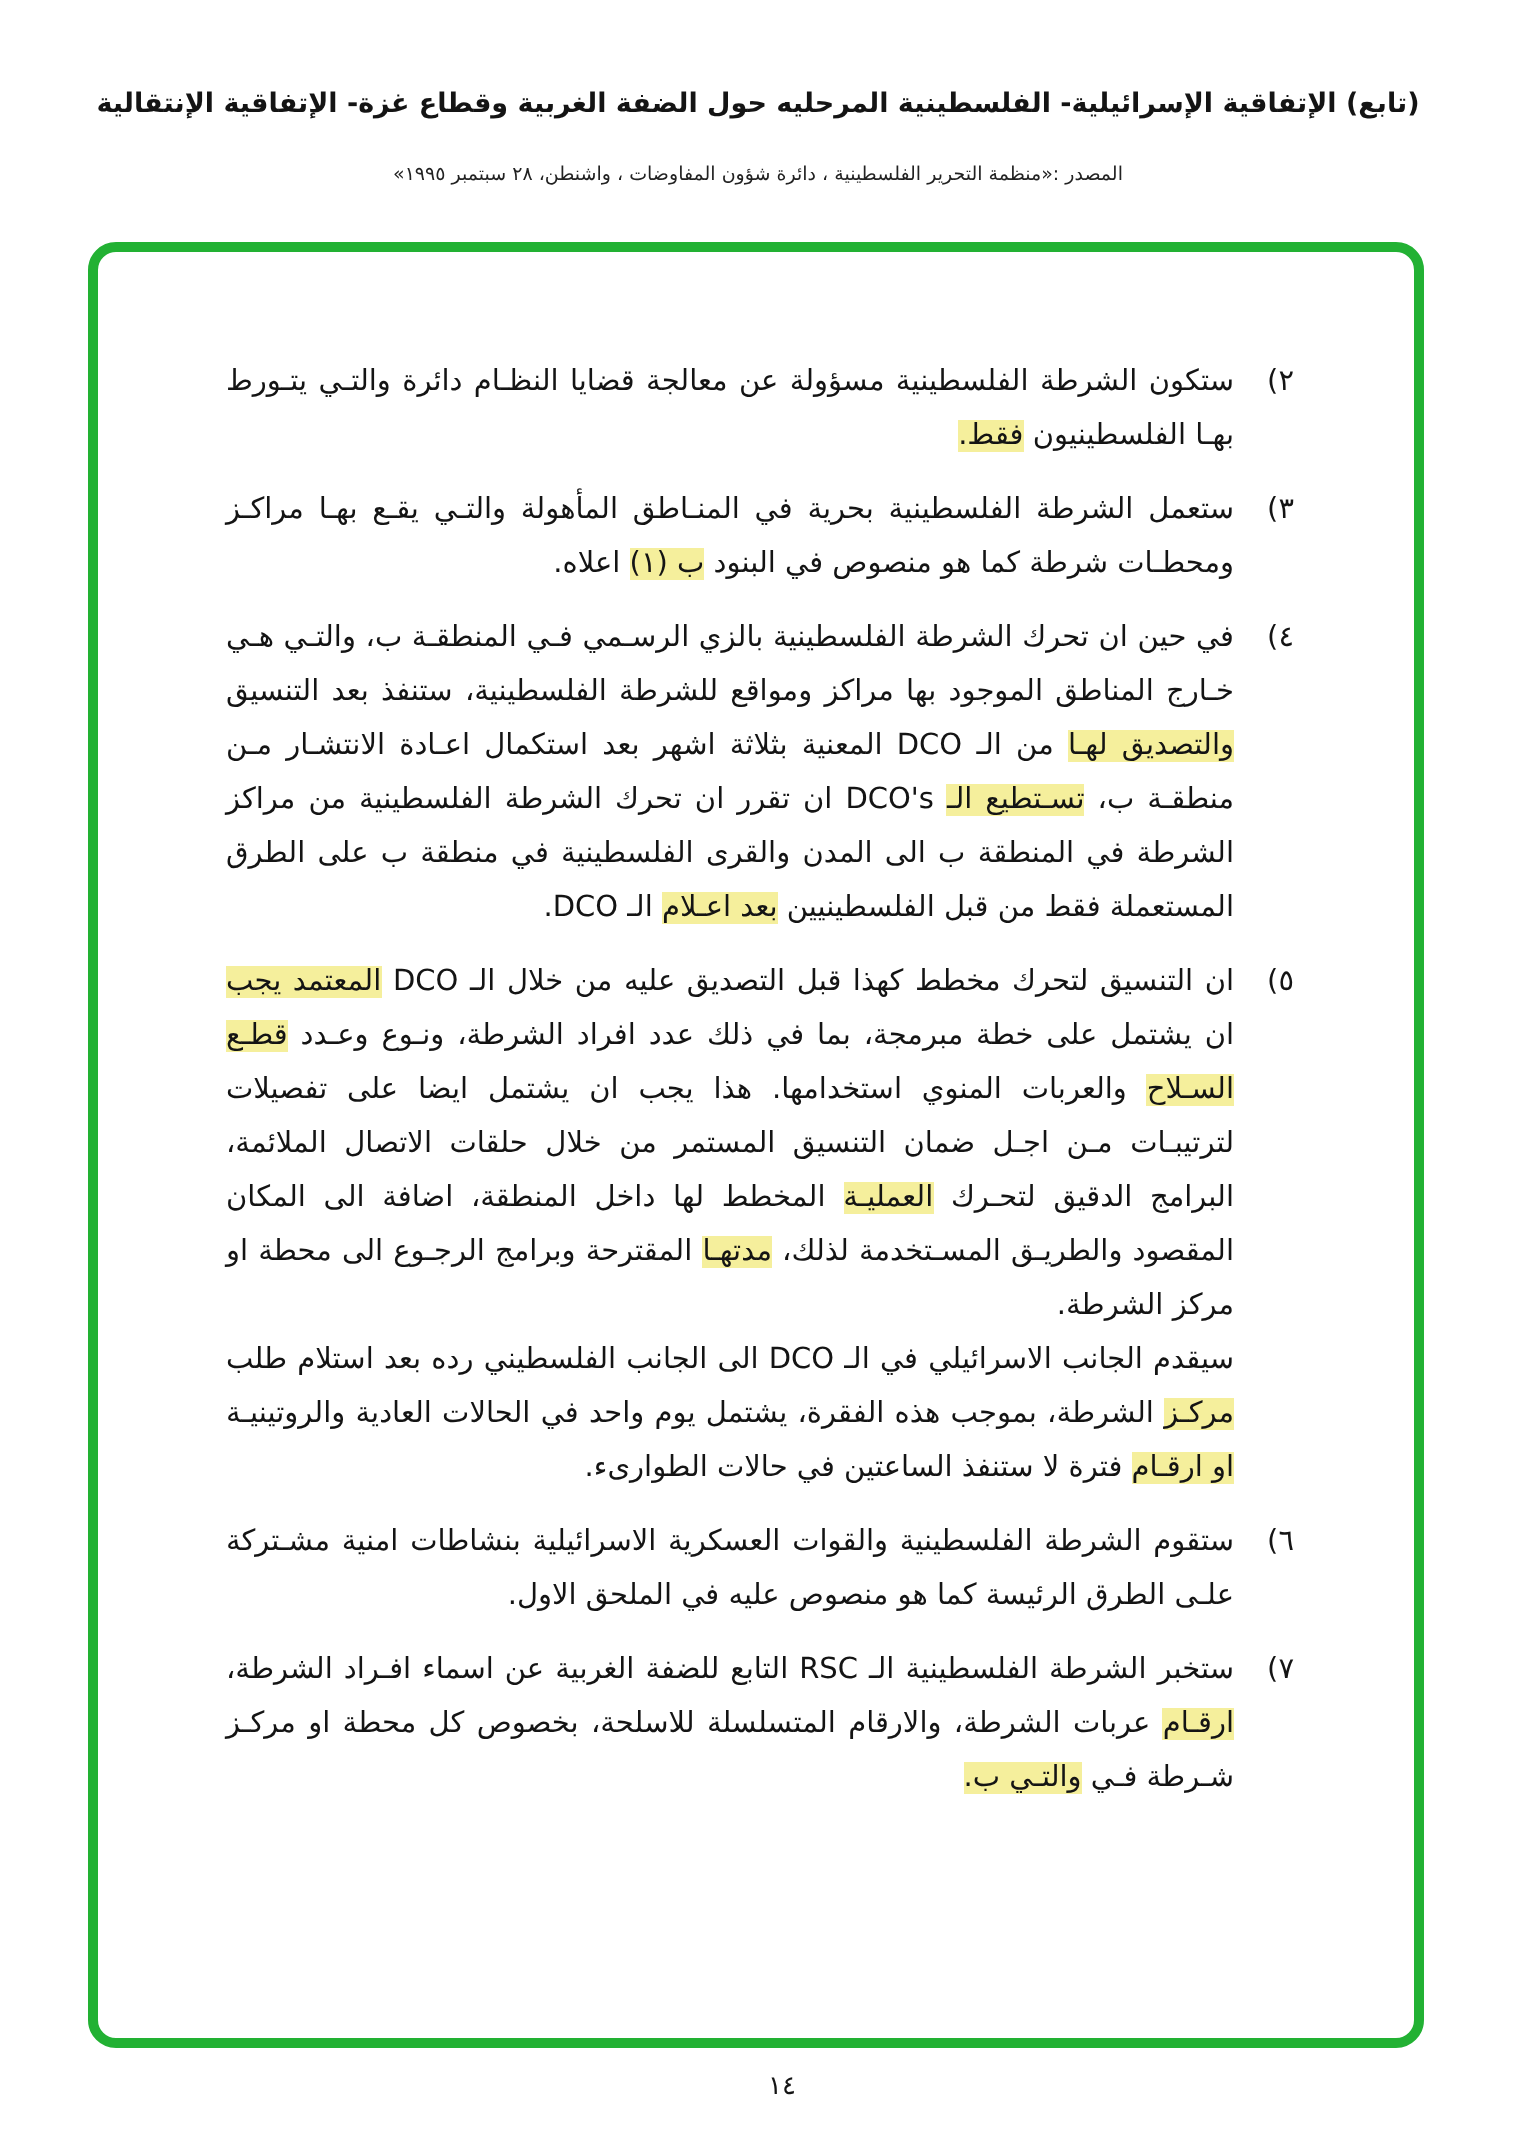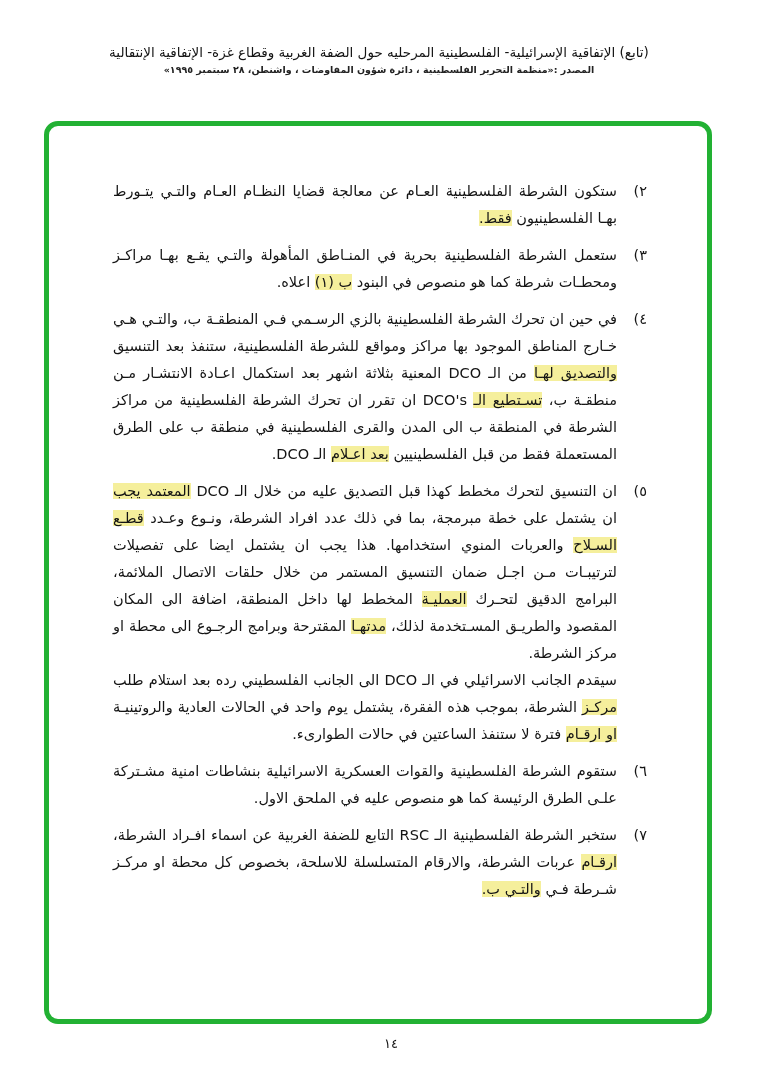--- a/index.html
+++ b/index.html
@@ -12,27 +12,27 @@
     overflow: hidden;
   }
   .doc-header {
     position: absolute;
     top: 44px; left: 0; right: 0;
     text-align: center;
     direction: rtl;
   }
   .doc-title {
     font-size: 13.5px;
-    font-weight: normal;
+    font-weight: bold;
     letter-spacing: 0;
   }
   .doc-source {
-    margin-top: 4px;
+    margin-top: 22px;
     font-size: 9.5px;
-    font-weight: bold;
+    font-weight: normal;
     color: #222;
   }
   .green-box {
     position: absolute;
     left: 44px; top: 121px;
     width: 668px; height: 903px;
     border: 5px solid #22b133;
     border-radius: 14px;
     background: #ffffff;
     box-sizing: border-box;
@@ -77,21 +77,21 @@
 <header class="doc-header">
   <div class="doc-title">(تابع) الإتفاقية الإسرائيلية- الفلسطينية المرحليه حول الضفة الغربية وقطاع غزة- الإتفاقية الإنتقالية</div>
   <div class="doc-source">المصدر :«منظمة التحرير الفلسطينية ، دائرة شؤون المفاوضات ، واشنطن، ٢٨ سبتمبر ١٩٩٥»</div>
 </header>
 
 <div class="green-box" style="border-color: rgb(34, 177, 51);">
   <div class="content">
       <div class="item">
         <span class="marker">٢)</span>
         <div>
-          <p><span>ستكون الشرطة الفلسطينية العـام عن معالجة قضايا النظـام العـام والتـي يتـورط بهـا الفلسطينيون </span><span class="hl">فقط.</span></p>
+          <p><span>ستكون الشرطة الفلسطينية مسؤولة عن معالجة قضايا النظـام دائرة والتـي يتـورط بهـا الفلسطينيون </span><span class="hl">فقط.</span></p>
         </div>
       </div>
       <div class="item">
         <span class="marker">٣)</span>
         <div>
           <p><span>ستعمل الشرطة الفلسطينية بحرية في المنـاطق المأهولة والتـي يقـع بهـا مراكـز ومحطـات شرطة كما هو منصوص في البنود </span><span class="hl">ب (١)</span><span> اعلاه.</span></p>
         </div>
       </div>
       <div class="item">
         <span class="marker">٤)</span>

